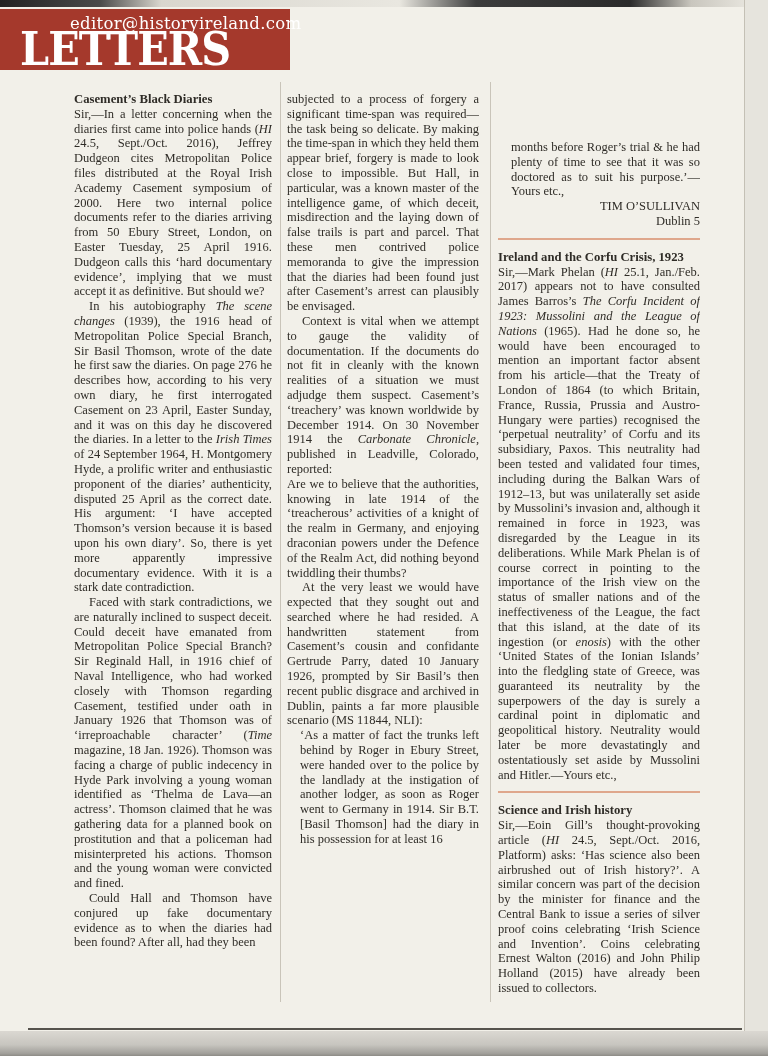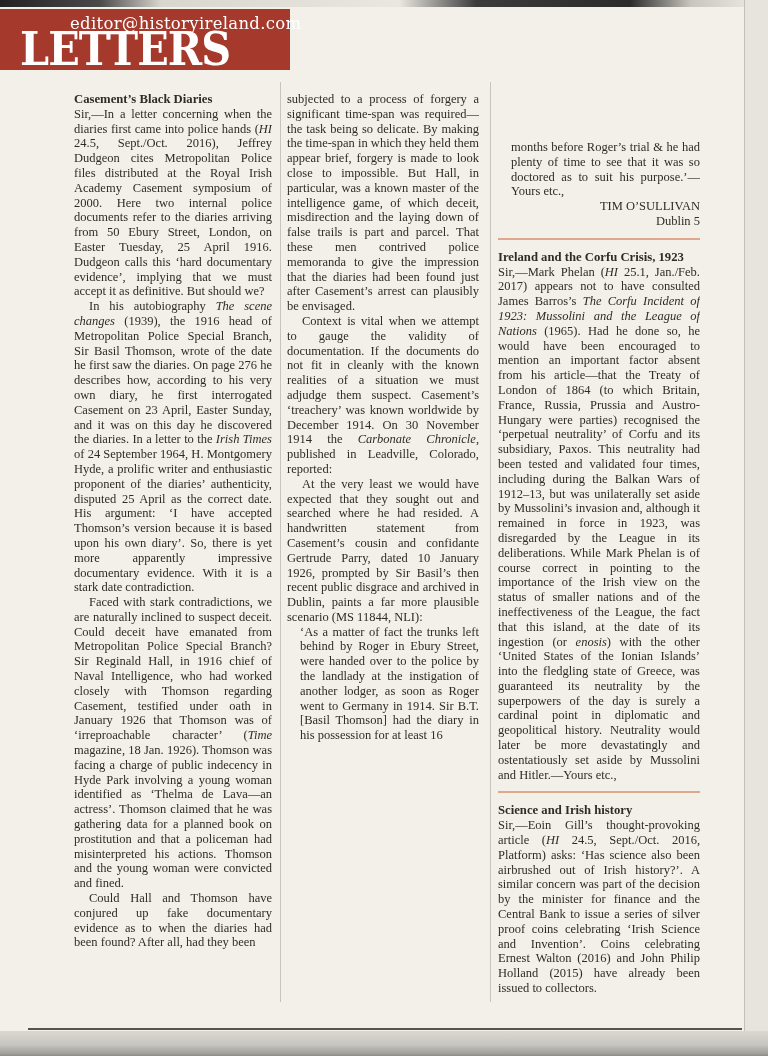--- a/index.html
+++ b/index.html
@@ -67,20 +67,21 @@
   <div class="column col-1">
       <div class="letter-heading">Casement’s Black Diaries</div>
       <p class="para"><span>Sir,—In a letter concerning when the diaries first came into police hands (</span><em>HI</em><span> 24.5, Sept./Oct. 2016), Jeffrey Dudgeon cites Metropolitan Police files distributed at the Royal Irish Academy Casement symposium of 2000. Here two internal police documents refer to the diaries arriving from 50 Ebury Street, London, on Easter Tuesday, 25 April 1916. Dudgeon calls this ‘hard documentary evidence’, implying that we must accept it as definitive. But should we?</span></p>
       <p class="para indent"><span>In his autobiography </span><em>The scene changes</em><span> (1939), the 1916 head of Metropolitan Police Special Branch, Sir Basil Thomson, wrote of the date he first saw the diaries. On page 276 he describes how, according to his very own diary, he first interrogated Casement on 23 April, Easter Sunday, and it was on this day he discovered the diaries. In a letter to the </span><em>Irish Times</em><span> of 24 September 1964, H. Montgomery Hyde, a prolific writer and enthusiastic proponent of the diaries’ authenticity, disputed 25 April as the correct date. His argument: ‘I have accepted Thomson’s version because it is based upon his own diary’. So, there is yet more apparently impressive documentary evidence. With it is a stark date contradiction.</span></p>
       <p class="para indent"><span>Faced with stark contradictions, we are naturally inclined to suspect deceit. Could deceit have emanated from Metropolitan Police Special Branch? Sir Reginald Hall, in 1916 chief of Naval Intelligence, who had worked closely with Thomson regarding Casement, testified under oath in January 1926 that Thomson was of ‘irreproachable character’ (</span><em>Time</em><span> magazine, 18 Jan. 1926). Thomson was facing a charge of public indecency in Hyde Park involving a young woman identified as ‘Thelma de Lava—an actress’. Thomson claimed that he was gathering data for a planned book on prostitution and that a policeman had misinterpreted his actions. Thomson and the young woman were convicted and fined.</span></p>
       <p class="para indent"><span>Could Hall and Thomson have conjured up fake documentary evidence as to when the diaries had been found? After all, had they been</span></p>
     </div>
   <div class="column col-2">
       <p class="para"><span>subjected to a process of forgery a significant time-span was required—the task being so delicate. By making the time-span in which they held them appear brief, forgery is made to look close to impossible. But Hall, in particular, was a known master of the intelligence game, of which deceit, misdirection and the laying down of false trails is part and parcel. That these men contrived police memoranda to give the impression that the diaries had been found just after Casement’s arrest can plausibly be envisaged.</span></p>
       <p class="para indent"><span>Context is vital when we attempt to gauge the validity of documentation. If the documents do not fit in cleanly with the known realities of a situation we must adjudge them suspect. Casement’s ‘treachery’ was known worldwide by December 1914. On 30 November 1914 the </span><em>Carbonate Chronicle</em><span>, published in Leadville, Colorado, reported:</span></p>
+      <p class="para"><span>Are we to believe that the authorities, knowing in late 1914 of the ‘treacherous’ activities of a knight of the realm in Germany, and enjoying draconian powers under the Defence of the Realm Act, did nothing beyond twiddling their thumbs?</span></p>
       <p class="para indent"><span>At the very least we would have expected that they sought out and searched where he had resided. A handwritten statement from Casement’s cousin and confidante Gertrude Parry, dated 10 January 1926, prompted by Sir Basil’s then recent public disgrace and archived in Dublin, paints a far more plausible scenario (MS 11844, NLI):</span></p>
       <p class="quote"><span>‘As a matter of fact the trunks left behind by Roger in Ebury Street, were handed over to the police by the landlady at the instigation of another lodger, as soon as Roger went to Germany in 1914. Sir B.T. [Basil Thomson] had the diary in his possession for at least 16</span></p>
     </div>
   <div class="column col-3">
       <p class="quote"><span>months before Roger’s trial &amp; he had plenty of time to see that it was so doctored as to suit his purpose.’—Yours etc.,</span></p>
       <div class="signature">
         <div>TIM O’SULLIVAN</div>
         <div>Dublin 5</div>
       </div>
       <div class="letter-divider"></div>

